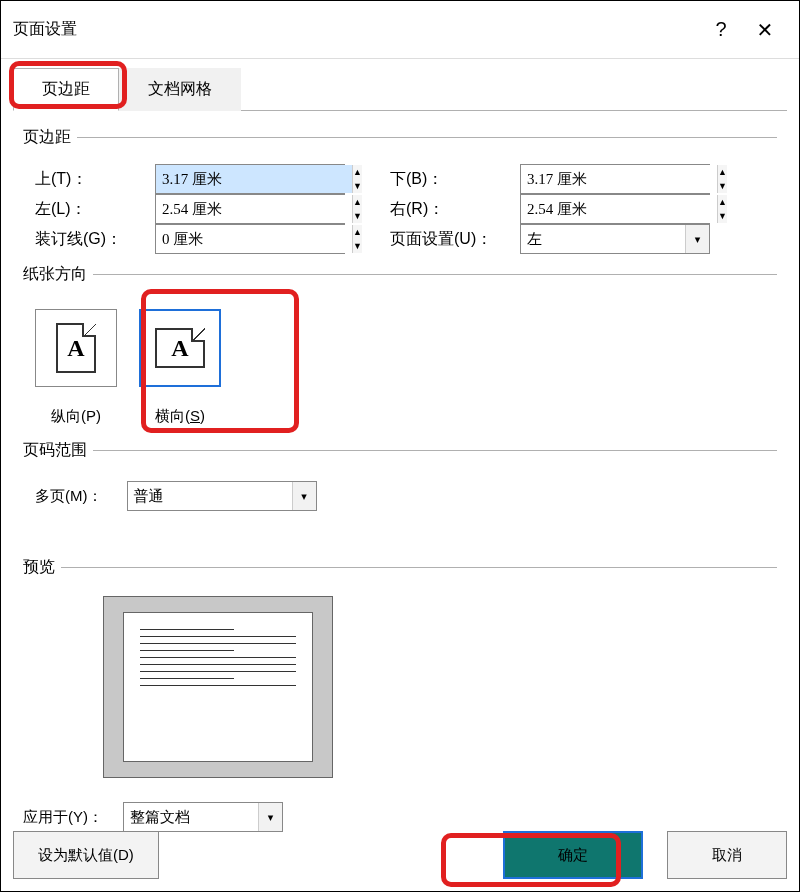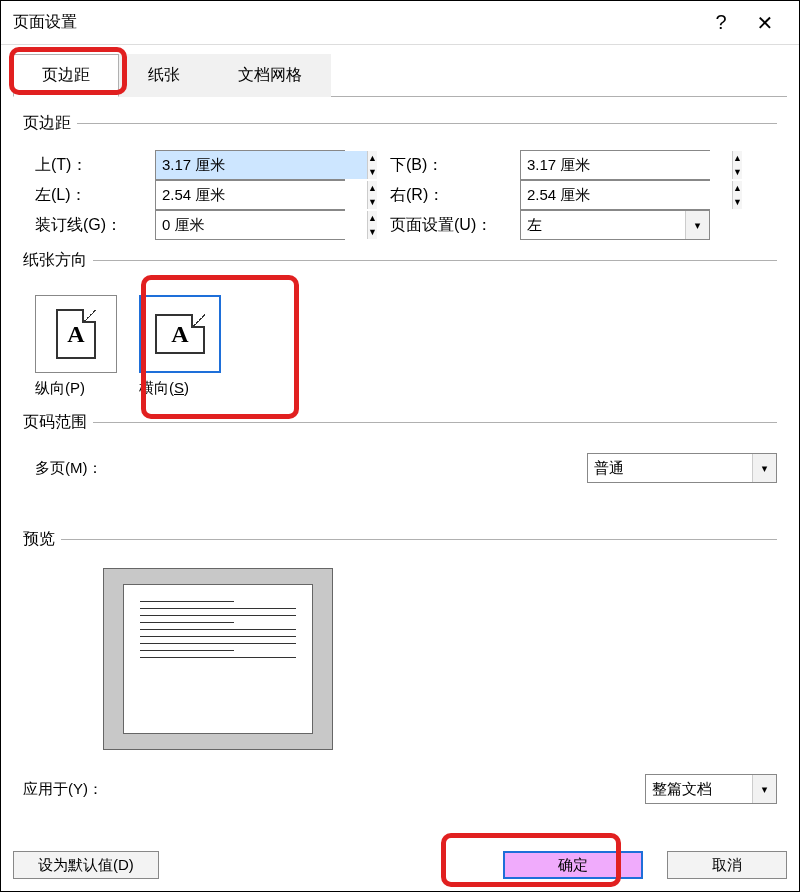--- a/index.html
+++ b/index.html
@@ -12,21 +12,21 @@
       overflow: hidden;
     }
     .dialog {
       width: 800px;
       height: 892px;
       border: 1px solid #000;
       background: #fff;
       position: relative;
     }
     .titlebar {
-      height: 44px;
+      height: 58px;
       display: flex;
       align-items: center;
       padding: 0 12px;
       border-bottom: 1px solid #ddd;
       background: #fff;
     }
     .titlebar .title {
       flex: 1;
       font-size: 16px;
     }
@@ -98,21 +98,21 @@
       border: 1px solid #888;
       background: #fff;
       width: 190px;
     }
     .spinbox input {
       flex: 1;
       border: none;
       padding: 0 6px;
       font-size: 15px;
       outline: none;
-      font-family: Liberation Sans, sans-serif;
+      font-family: Liberation Serif, serif;
     }
     .spinbox .arrows {
       width: 22px;
       display: flex;
       flex-direction: column;
       border-left: 1px solid #ccc;
     }
     .spinbox .arrows div {
       flex: 1;
       display: flex;
@@ -147,21 +147,22 @@
     }
     .orientation-row {
       display: flex;
       gap: 22px;
       padding: 16px 0 8px 12px;
       position: relative;
     }
     .orient-item {
       display: flex;
       flex-direction: column;
-      gap: 6px;
+      align-items: center;
+      gap: 20px;
       cursor: pointer;
     }
     .orient-box {
       width: 82px;
       height: 78px;
       border: 1px solid #888;
       display: flex;
       align-items: center;
       justify-content: center;
     }
@@ -211,21 +212,20 @@
       height: 144px;
       border: 5px solid #e12020;
       border-radius: 10px;
       pointer-events: none;
     }
     .pages-row {
       display: flex;
       align-items: center;
       gap: 24px;
       padding: 12px 0 40px 12px;
-      justify-content: space-between;
     }
     .preview-area {
       width: 230px;
       height: 182px;
       border: 1px solid #666;
       background: #c8c8c8;
       margin: 10px 0 20px 80px;
       display: flex;
       align-items: center;
       justify-content: center;
@@ -240,44 +240,43 @@
       flex-direction: column;
       gap: 6px;
     }
     .preview-page .line { height: 1px; background: #333; }
     .preview-page .line.short { width: 60%; }
     .apply-row {
       display: flex;
       align-items: center;
       gap: 20px;
       padding: 4px 0 12px 0;
-      justify-content: space-between;
     }
     .button-row {
       position: absolute;
       bottom: 12px;
       left: 12px;
       right: 12px;
       display: flex;
       align-items: center;
     }
     .btn {
-      height: 28px;
+      height: 48px;
       border: 1px solid #888;
       background: #f3f3f3;
       padding: 0 24px;
       font-size: 15px;
       cursor: pointer;
       display: inline-flex;
       align-items: center;
       justify-content: center;
     }
     .btn.primary {
       border: 2px solid #1e6fd9;
-      background: #f0abfc;
+      background: #0f766e;
       min-width: 140px;
     }
     .ok-highlight {
       position: absolute;
       bottom: 4px;
       right: 178px;
       width: 180px;
       height: 54px;
       border: 5px solid #e12020;
       border-radius: 10px;
@@ -293,21 +292,20 @@
 <div class="dialog">
 
   <div class="titlebar">
     <div class="title">页面设置</div>
     <div class="help">?</div>
     <div class="close">✕</div>
   </div>
 
   <div class="tabs">
     <div class="tab active">页边距</div>
-    <div class="tab">纸张</div>
     <div class="tab">文档网格</div>
     <div class="tab-highlight"></div>
   </div>
   <div class="tab-border"></div>
 
   <div class="content">
 
     <fieldset>
       <legend>页边距</legend>
       <div class="margin-grid">
@@ -404,21 +402,21 @@
           <div class="line short"></div>
           <div class="line"></div>
           <div class="line"></div>
           <div class="line"></div>
           <div class="line short"></div>
           <div class="line"></div>
         </div>
       </div>
       <div class="apply-row">
         <label>应用于(Y)：</label>
-        <div class="selectbox" style="width:132px">
+        <div class="selectbox" style="width:160px">
           <span>整篇文档</span>
           <div class="dd-arrow">▾</div>
         </div>
       </div>
     </fieldset>
 
   </div>
 
   <div class="button-row">
     <button class="btn">设为默认值(D)</button>

